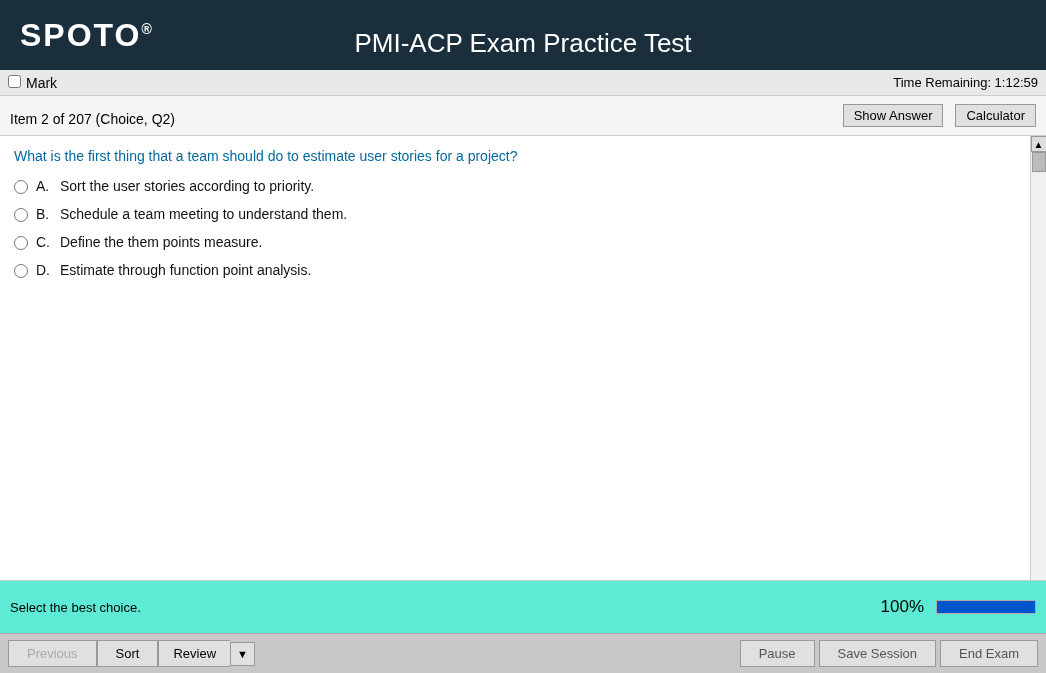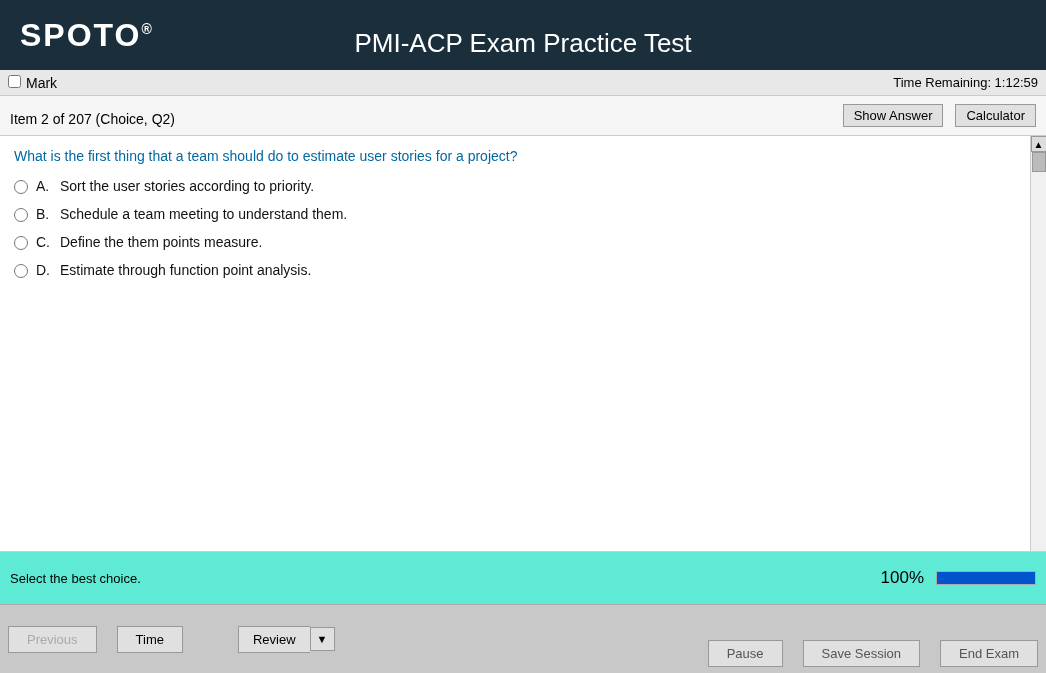--- a/index.html
+++ b/index.html
@@ -188,40 +188,39 @@
     
     #bottom-nav {
       background: #c8c8c8;
       border-top: 1px solid #aaa;
       display: flex;
       align-items: center;
       justify-content: space-between;
       padding: 6px 8px;
       min-height: 40px;
     }
-    #left-nav { display: flex; gap: 20px; align-items: center; border-radius: 11px; }
-    #right-nav { display: flex; gap: 20px; align-items: flex-start; margin-top: 29px; }
+    #left-nav { display: flex; gap: 0; align-items: center; border-radius: 11px; }
+    #right-nav { display: flex; gap: 4px; align-items: flex-start; }
 
     .nav-btn {
       padding: 5px 18px;
       background: #e0e0e0;
       border: 1px solid #999;
       cursor: pointer;
       font-size: 13px;
       color: #555;
     }
     .nav-btn:disabled { color: #aaa; cursor: default; }
     .nav-btn.active {
       color: #000;
     }
 
     #review-btn-wrap {
       display: flex;
       align-items: center;
-      padding-left: 35px;
     }
     #review-main {
       padding: 5px 14px;
       background: #e0e0e0;
       border: 1px solid #999;
       border-right: none;
       cursor: pointer;
       font-size: 13px;
     }
     #review-arrow {
@@ -309,21 +308,21 @@
       <div id="progress-bar-bg">
         <div id="progress-bar-fill" style="width: 100%;"></div>
       </div>
     </div>
   </div>
 </div>
 
 <div id="bottom-nav">
   <div id="left-nav">
     <button class="nav-btn" disabled="">Previous</button>
-    <button class="nav-btn active">Time</button>
+    <button class="nav-btn active">Sort</button>
     <div id="review-btn-wrap">
       <button id="review-main">Review</button>
       <button id="review-arrow">▼</button>
     </div>
   </div>
   <div id="right-nav">
     <button class="nav-btn">Pause</button>
     <button class="nav-btn">Save Session</button>
     <button class="nav-btn">End Exam</button>
   </div>

